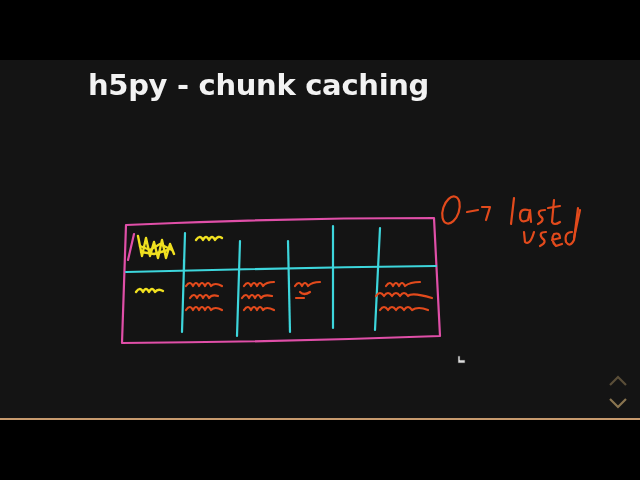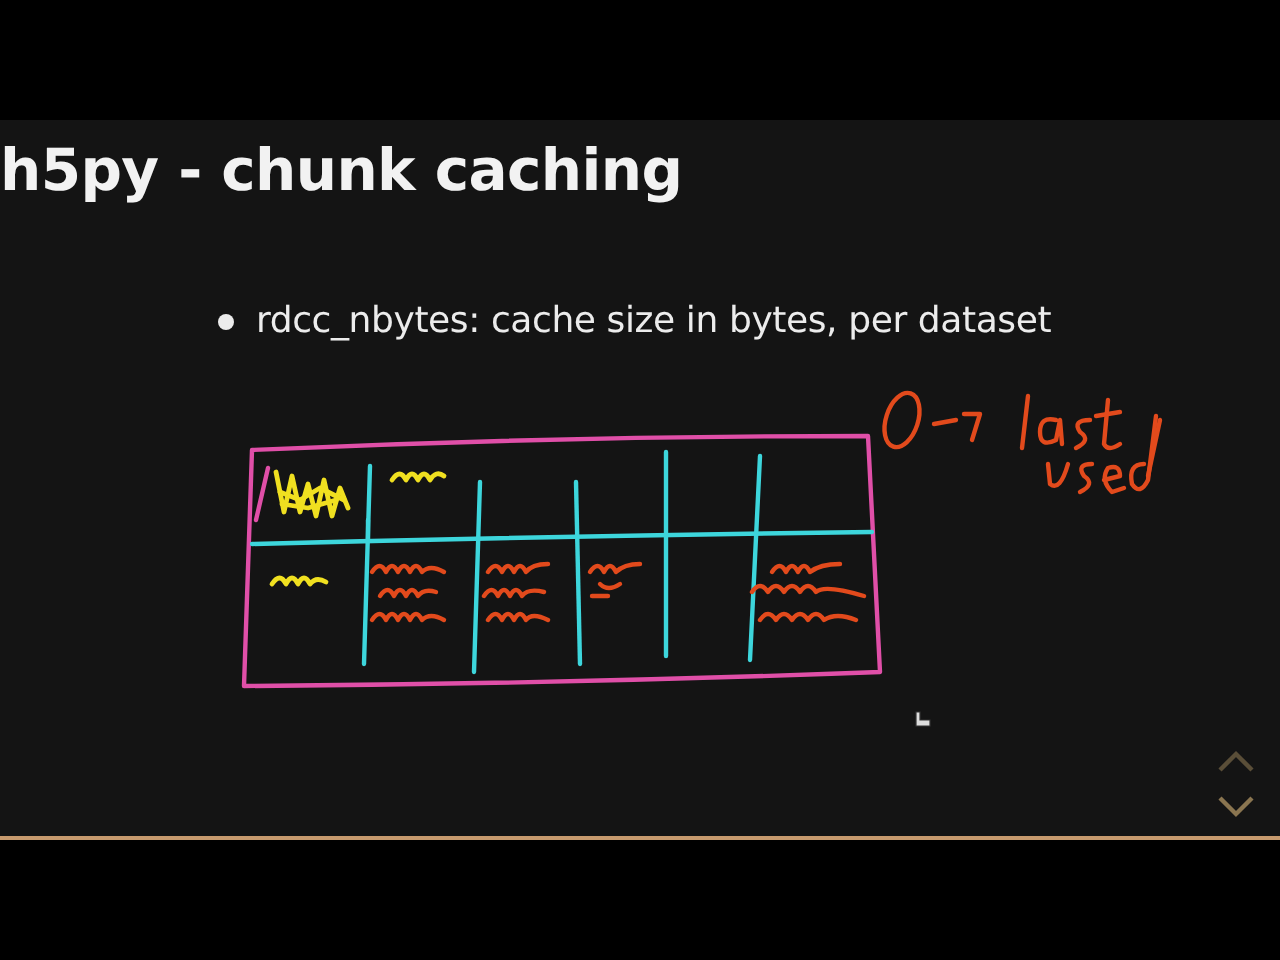--- a/index.html
+++ b/index.html
@@ -5,21 +5,21 @@
   html, body { margin: 0; padding: 0; }
   body {
     width: 640px; height: 480px; background: #000; position: relative; overflow: hidden;
     font-family: "DejaVu Sans", "Liberation Sans", sans-serif;
   }
   .slide {
     position: absolute; left: 0; top: 60px; width: 640px; height: 358px;
     background: #141414;
   }
   .title {
-    position: absolute; left: 0; top: 8px; width: 517px; text-align: left;
+    position: absolute; left: 0; top: 8px; width: 517px; text-align: center;
     color: #f2f2f2; font-size: 29px; font-weight: bold; letter-spacing: -0.3px;
     font-family: "DejaVu Sans", sans-serif;
   }
   .bullets {
     position: absolute; left: 108px; top: 88px; margin: 0; padding: 0; list-style: none;
   }
   .bullets li {
     position: relative; color: #ececec; font-size: 18px; padding-left: 20px; height: 34px;
     line-height: 26px; font-family: "DejaVu Sans", sans-serif; letter-spacing: -0.2px;
   }
@@ -34,24 +34,20 @@
   }
   .cursor { position: absolute; left: 456px; top: 290px; width: 10px; height: 10px; }
 </style>
 </head>
 <body>
 
 <div class="slide">
   <div class="title">h5py - chunk caching</div>
 
   <ul class="bullets">
-    <li>
-      <span class="dot"></span>
-      <span>rdcc_nbytes: cache size in bytes, per dataset</span>
-    </li>
   </ul>
 
   <svg class="ink" viewBox="0 0 640 358" fill="none" stroke-linecap="round" stroke-linejoin="round">
 
     <g stroke="#e04fa8" stroke-width="2.2">
       <path d="M126 165 Q280 158 434 158 L440 276 Q280 282 122 283 Z"></path>
       <path d="M134 174 L128 200"></path>
     </g>
 
     <g stroke="#3dd6dc" stroke-width="2.2">

